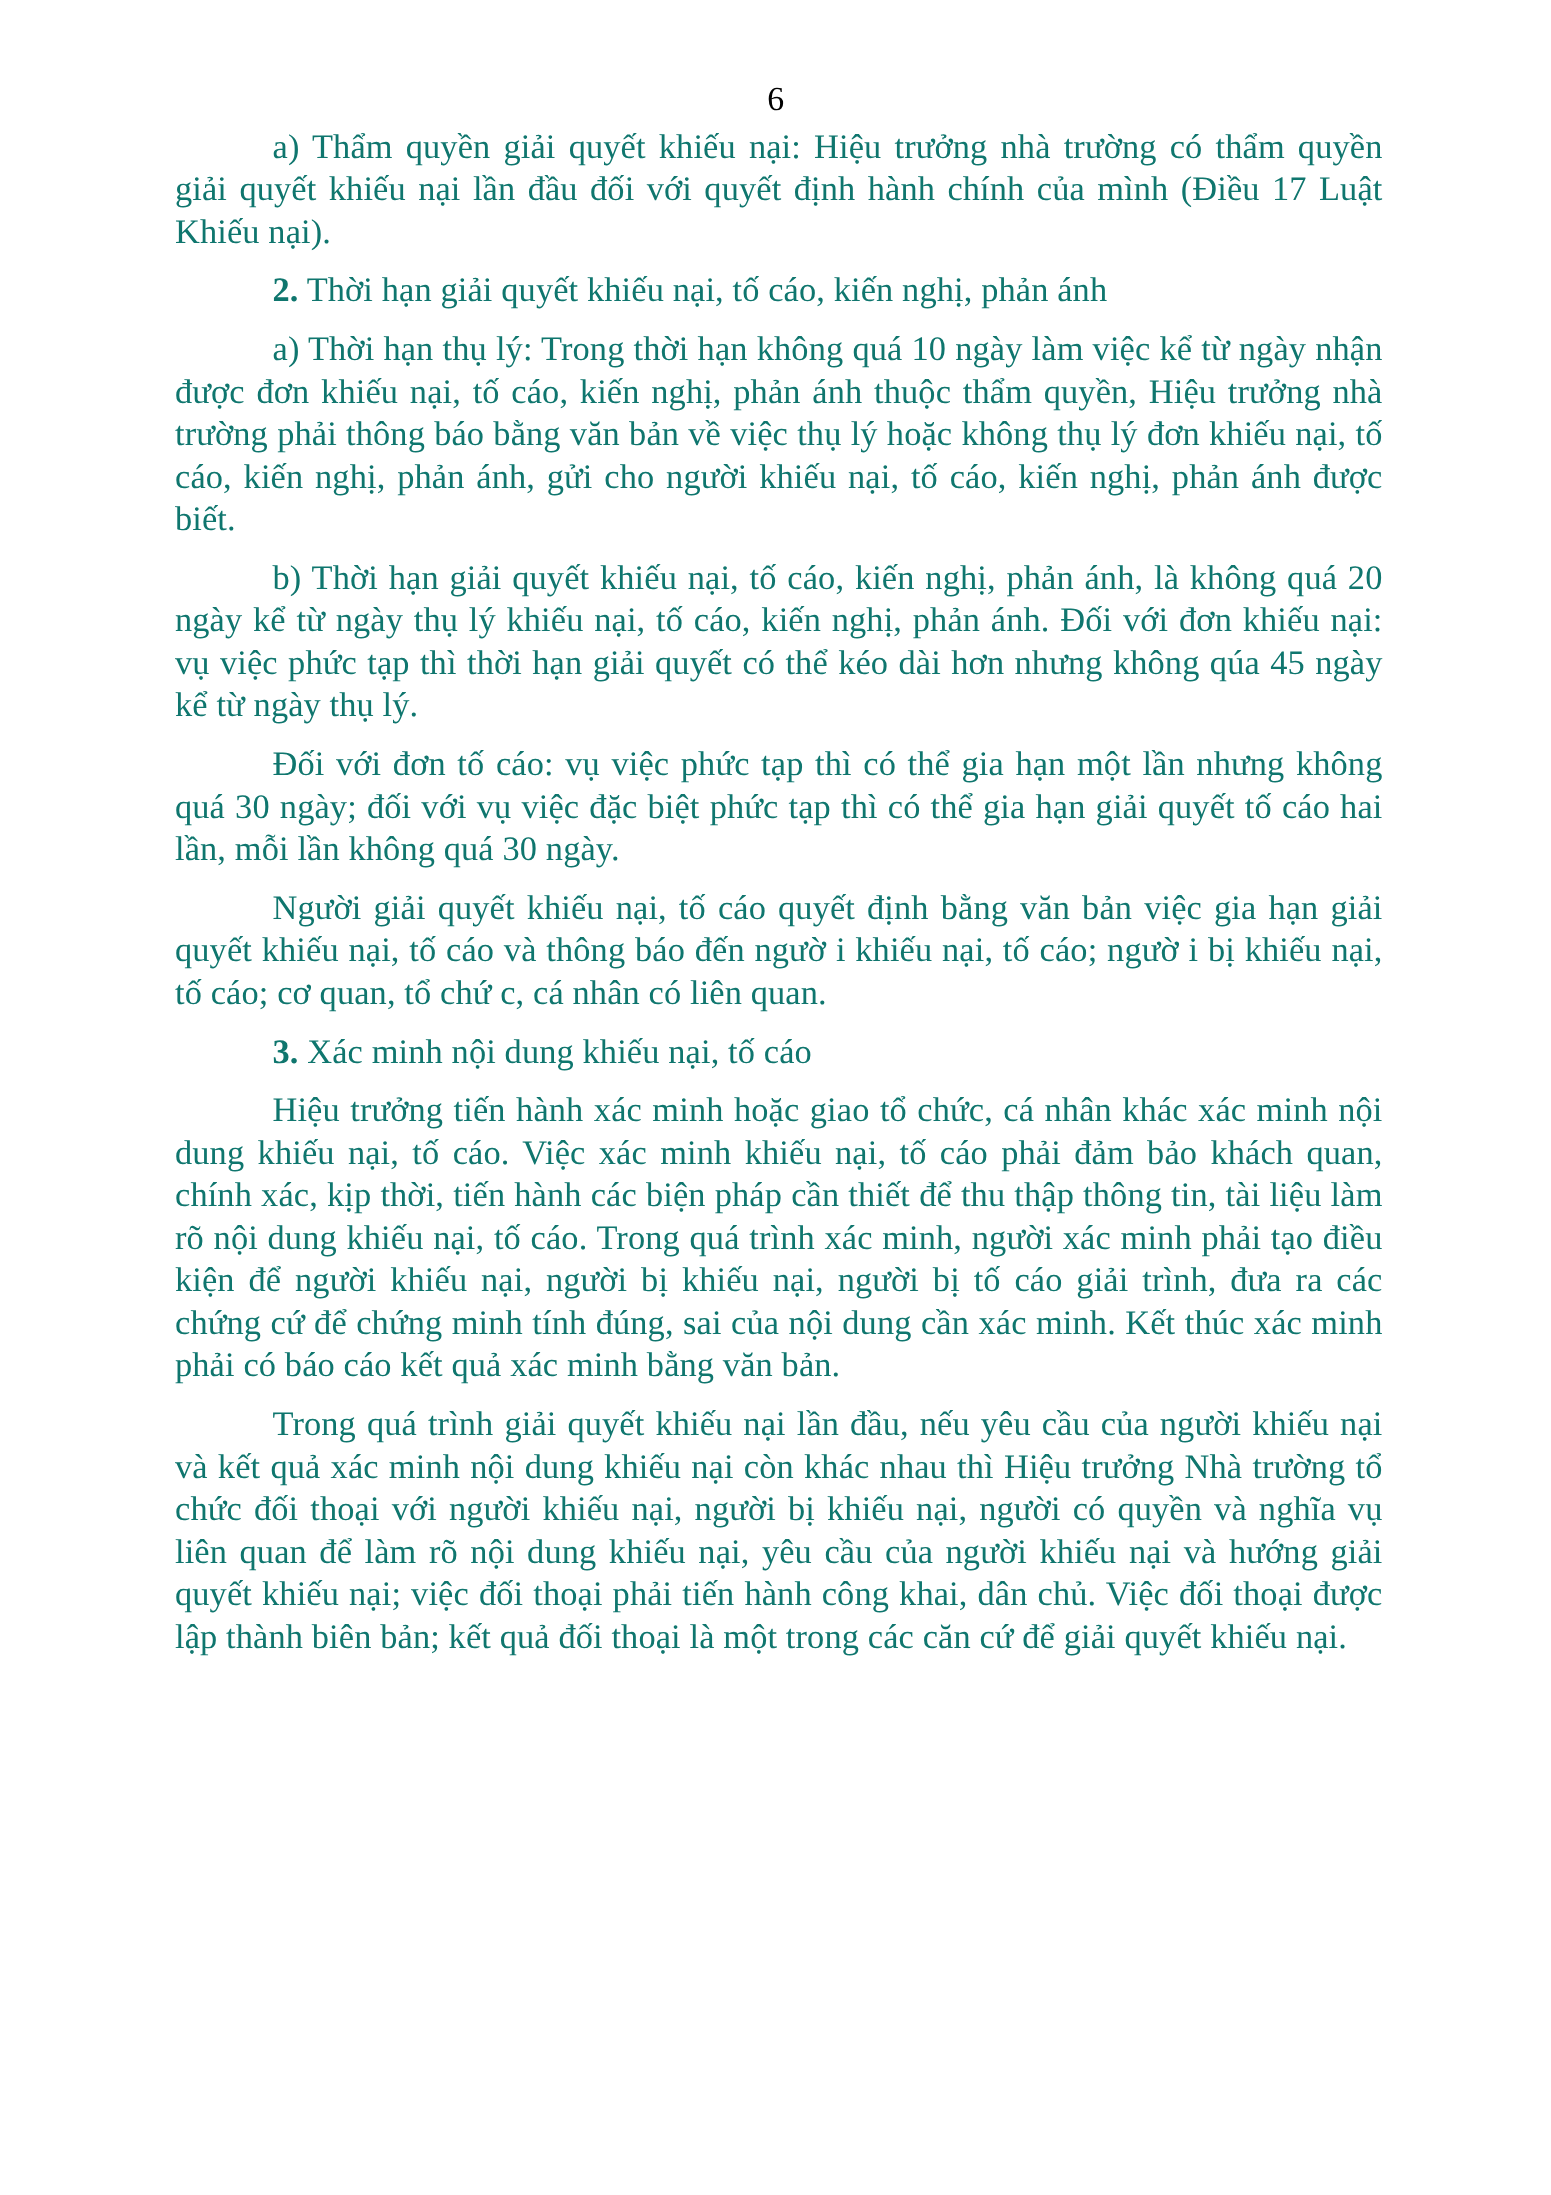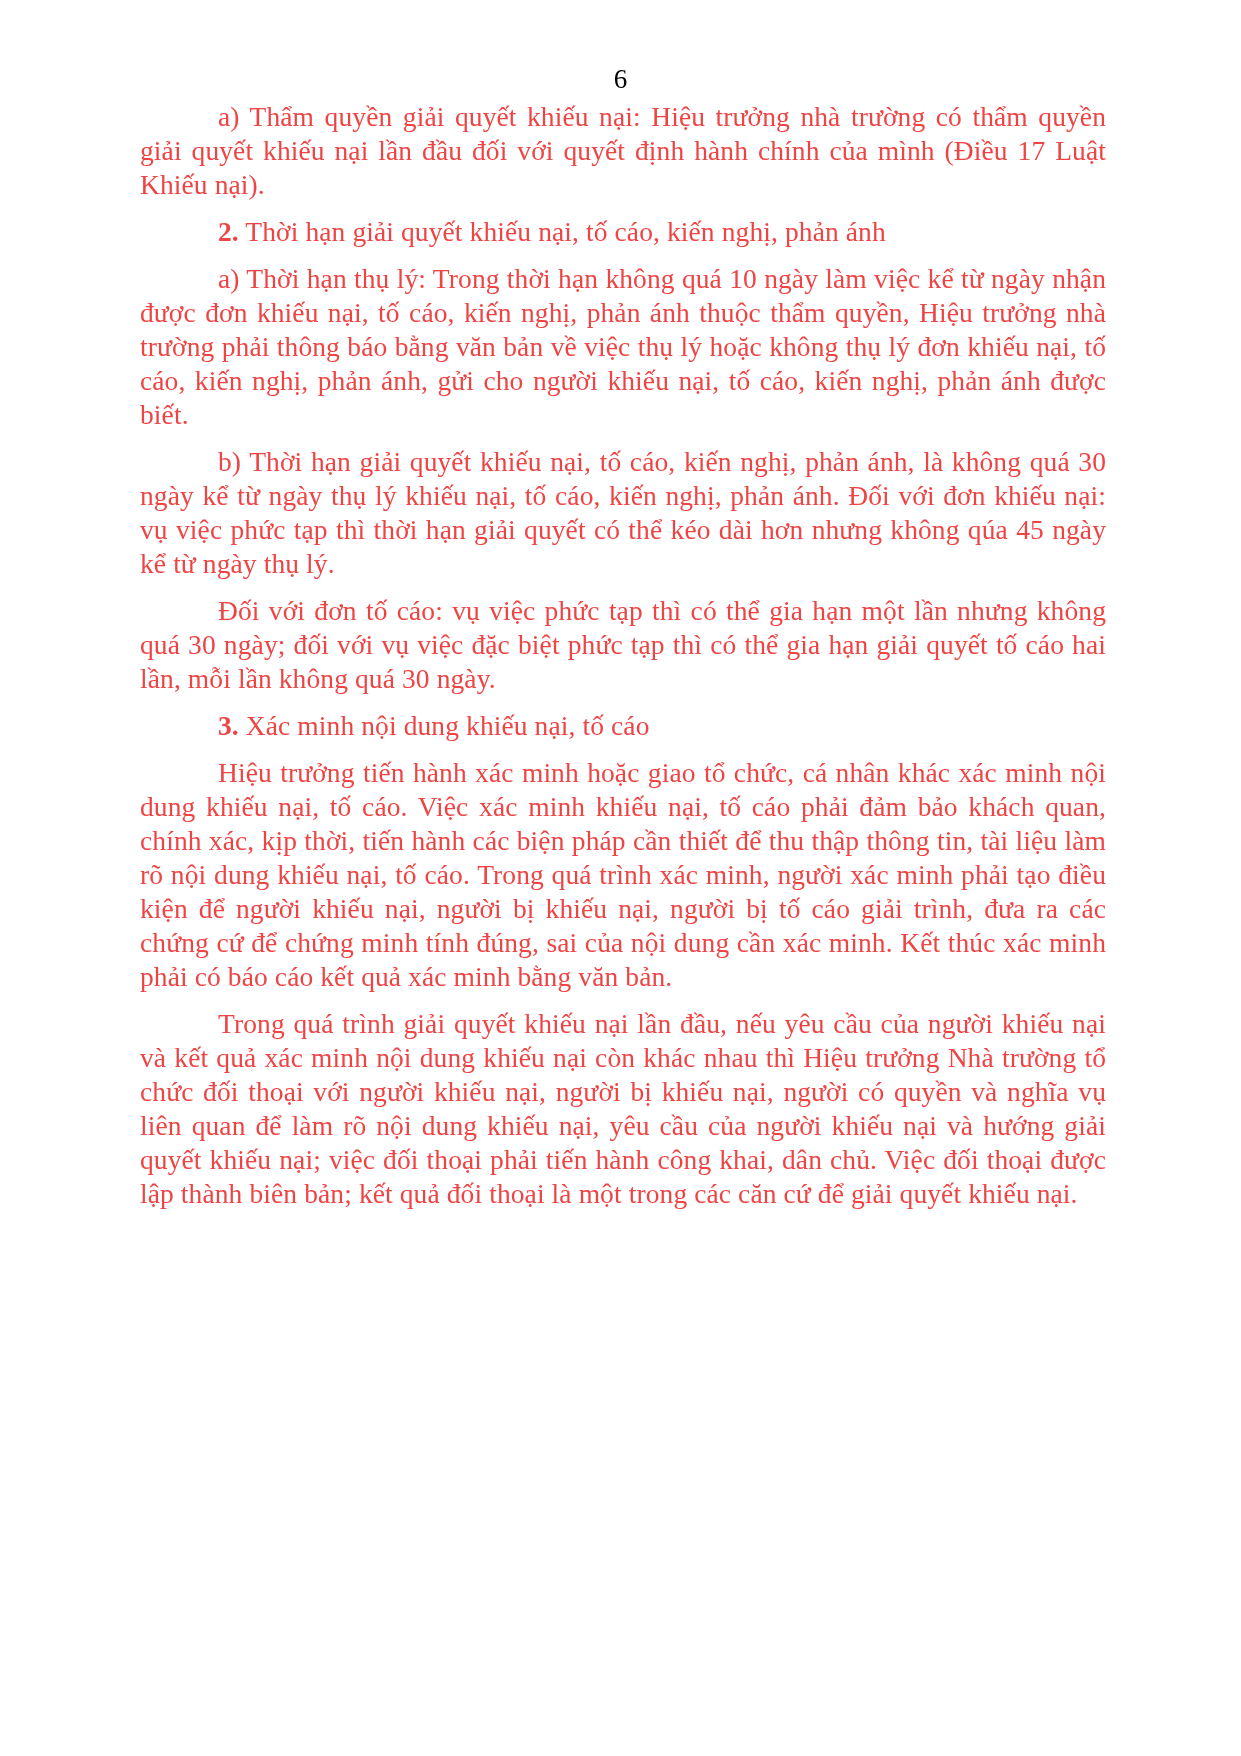--- a/index.html
+++ b/index.html
@@ -26,40 +26,41 @@
     line-height: 34px;
     color: #000000;
   }
   .content {
     position: absolute;
     top: 100px;
     left: 140px;
     width: 966px;
     font-size: 27.5px;
     line-height: 34px;
-    color: #ef4444;
+    color: #0f766e;
   }
   .content p {
     margin: 0 0 13px 0;
     text-align: justify;
     text-indent: 78px;
     letter-spacing: 0.1px;
   }
   .content p.heading b {
     font-weight: bold;
   }
 </style>
 </head>
 <body>
 
 <div class="page">
   <div class="page-number">6</div>
   <div class="content" id="paragraphs-container">
       <p class="para">a) Thẩm quyền giải quyết khiếu nại: Hiệu trưởng nhà trường có thẩm quyền giải quyết khiếu nại lần đầu đối với quyết định hành chính của mình (Điều 17 Luật Khiếu nại).</p>
       <p class="para heading"><b>2.</b> Thời hạn giải quyết khiếu nại, tố cáo, kiến nghị, phản ánh</p>
       <p class="para">a) Thời hạn thụ lý: Trong thời hạn không quá 10 ngày làm việc kể từ ngày nhận được đơn khiếu nại, tố cáo, kiến nghị, phản ánh thuộc thẩm quyền, Hiệu trưởng nhà trường phải thông báo bằng văn bản về việc thụ lý hoặc không thụ lý đơn khiếu nại, tố cáo, kiến nghị, phản ánh, gửi cho người khiếu nại, tố cáo, kiến nghị, phản ánh được biết.</p>
-      <p class="para">b) Thời hạn giải quyết khiếu nại, tố cáo, kiến nghị, phản ánh, là không quá 30 ngày kể từ ngày thụ lý khiếu nại, tố cáo, kiến nghị, phản ánh. Đối với đơn khiếu nại: vụ việc phức tạp thì thời hạn giải quyết có thể kéo dài hơn nhưng không qúa 45 ngày kể từ ngày thụ lý.</p>
+      <p class="para">b) Thời hạn giải quyết khiếu nại, tố cáo, kiến nghị, phản ánh, là không quá 20 ngày kể từ ngày thụ lý khiếu nại, tố cáo, kiến nghị, phản ánh. Đối với đơn khiếu nại: vụ việc phức tạp thì thời hạn giải quyết có thể kéo dài hơn nhưng không qúa 45 ngày kể từ ngày thụ lý.</p>
       <p class="para">Đối với đơn tố cáo: vụ việc phức tạp thì có thể gia hạn một lần nhưng không quá 30 ngày; đối với vụ việc đặc biệt phức tạp thì có thể gia hạn giải quyết tố cáo hai lần, mỗi lần không quá 30 ngày.</p>
+      <p class="para">Người giải quyết khiếu nại, tố cáo quyết định bằng văn bản việc gia hạn giải quyết khiếu nại, tố cáo và thông báo đến ngườ i khiếu nại, tố cáo; ngườ i bị khiếu nại, tố cáo; cơ quan, tổ chứ c, cá nhân có liên quan.</p>
       <p class="para heading"><b>3.</b> Xác minh nội dung khiếu nại, tố cáo</p>
       <p class="para">Hiệu trưởng tiến hành xác minh hoặc giao tổ chức, cá nhân khác xác minh nội dung khiếu nại, tố cáo. Việc xác minh khiếu nại, tố cáo phải đảm bảo khách quan, chính xác, kịp thời, tiến hành các biện pháp cần thiết để thu thập thông tin, tài liệu làm rõ nội dung khiếu nại, tố cáo. Trong quá trình xác minh, người xác minh phải tạo điều kiện để người khiếu nại, người bị khiếu nại, người bị tố cáo giải trình, đưa ra các chứng cứ để chứng minh tính đúng, sai của nội dung cần xác minh. Kết thúc xác minh phải có báo cáo kết quả xác minh bằng văn bản.</p>
       <p class="para">Trong quá trình giải quyết khiếu nại lần đầu, nếu yêu cầu của người khiếu nại và kết quả xác minh nội dung khiếu nại còn khác nhau thì Hiệu trưởng Nhà trường tổ chức đối thoại với người khiếu nại, người bị khiếu nại, người có quyền và nghĩa vụ liên quan để làm rõ nội dung khiếu nại, yêu cầu của người khiếu nại và hướng giải quyết khiếu nại; việc đối thoại phải tiến hành công khai, dân chủ. Việc đối thoại được lập thành biên bản; kết quả đối thoại là một trong các căn cứ để giải quyết khiếu nại.</p>
     </div>
 </div>
 
 </body></html>

